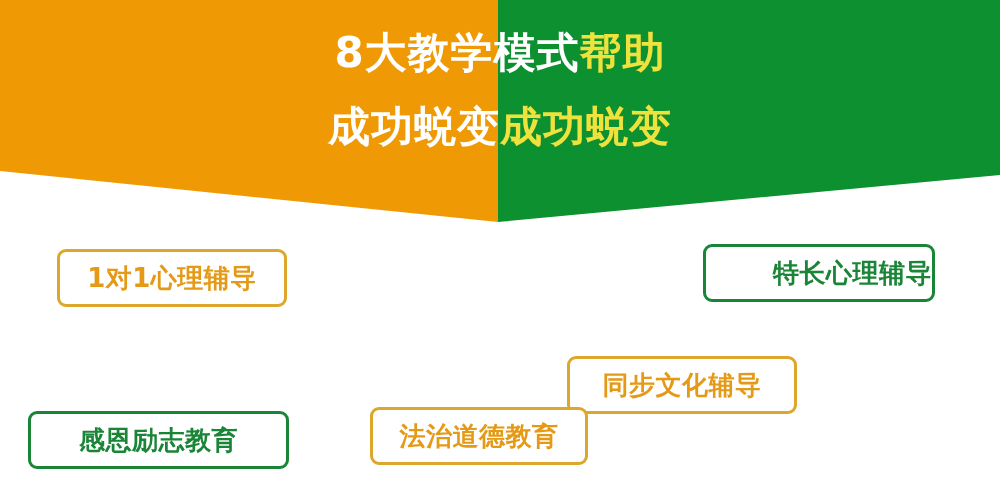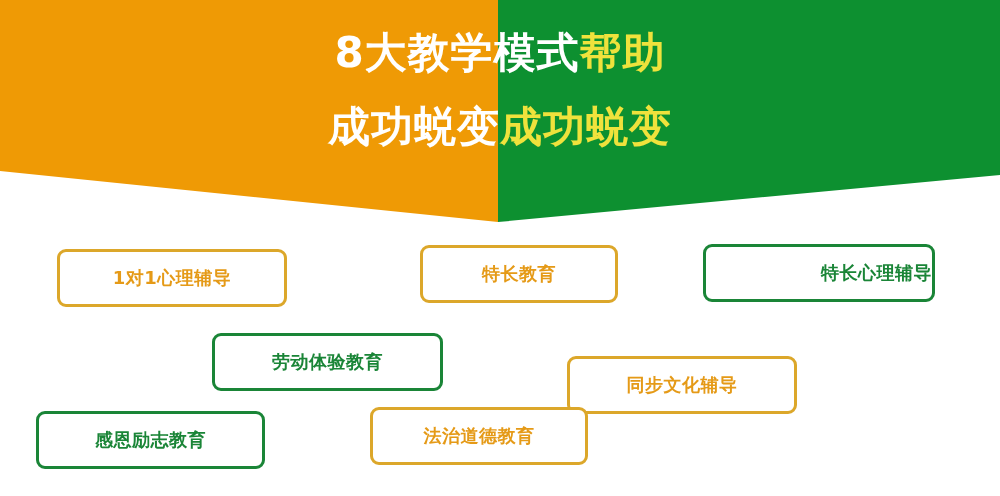--- a/index.html
+++ b/index.html
@@ -73,21 +73,21 @@
 
   .tag {
     position: absolute;
     display: flex;
     align-items: center;
     justify-content: center;
     border-style: solid;
     border-width: 3px;
     border-radius: 9px;
     background: #ffffff;
-    font-size: 18px;
+    font-size: 26px;
     font-weight: bold;
     letter-spacing: 0.5px;
     white-space: nowrap;
     font-family: "DejaVu Sans", "Liberation Sans", sans-serif;
   }
 
   .tag.orange { border-color: #dca72a; color: #e59a17; }
   .tag.green  { border-color: #1a8537; color: #1a8537; }
 </style>
 </head>
@@ -110,33 +110,27 @@
         <span class="hl-white">成功蜕变</span><span class="hl-yellow">成功蜕变</span>
       </div>
     </div>
 
   </div>
 
   <div class="tags-layer" id="tags-layer">
       <div class="tag orange" style="left: 57px; top: 24px; width: 230px; height: 58px;">
         <span>1对1心理辅导</span>
       </div>
-      <div class="tag orange" style="left: 420px; top: 20px; width: 198px; height: 58px;">
-        <span>特长教育</span>
-      </div>
       <div class="tag green" style="left: 703px; top: 19px; width: 232px; height: 58px; justify-content: flex-end;">
         <span>特长心理辅导</span>
-      </div>
-      <div class="tag green" style="left: 212px; top: 108px; width: 231px; height: 58px;">
-        <span>劳动体验教育</span>
       </div>
       <div class="tag orange" style="left: 567px; top: 99px; width: 230px; height: 58px; margin-top: 32px;">
         <span>同步文化辅导</span>
       </div>
-      <div class="tag green" style="left: 36px; top: 186px; width: 229px; height: 58px;">
+      <div class="tag green" style="left: 28px; top: 186px; width: 261px; height: 58px;">
         <span>感恩励志教育</span>
       </div>
       <div class="tag orange" style="left: 370px; top: 182px; width: 218px; height: 58px;">
         <span>法治道德教育</span>
       </div>
     </div>
 
 </div>
 
 </body></html>

